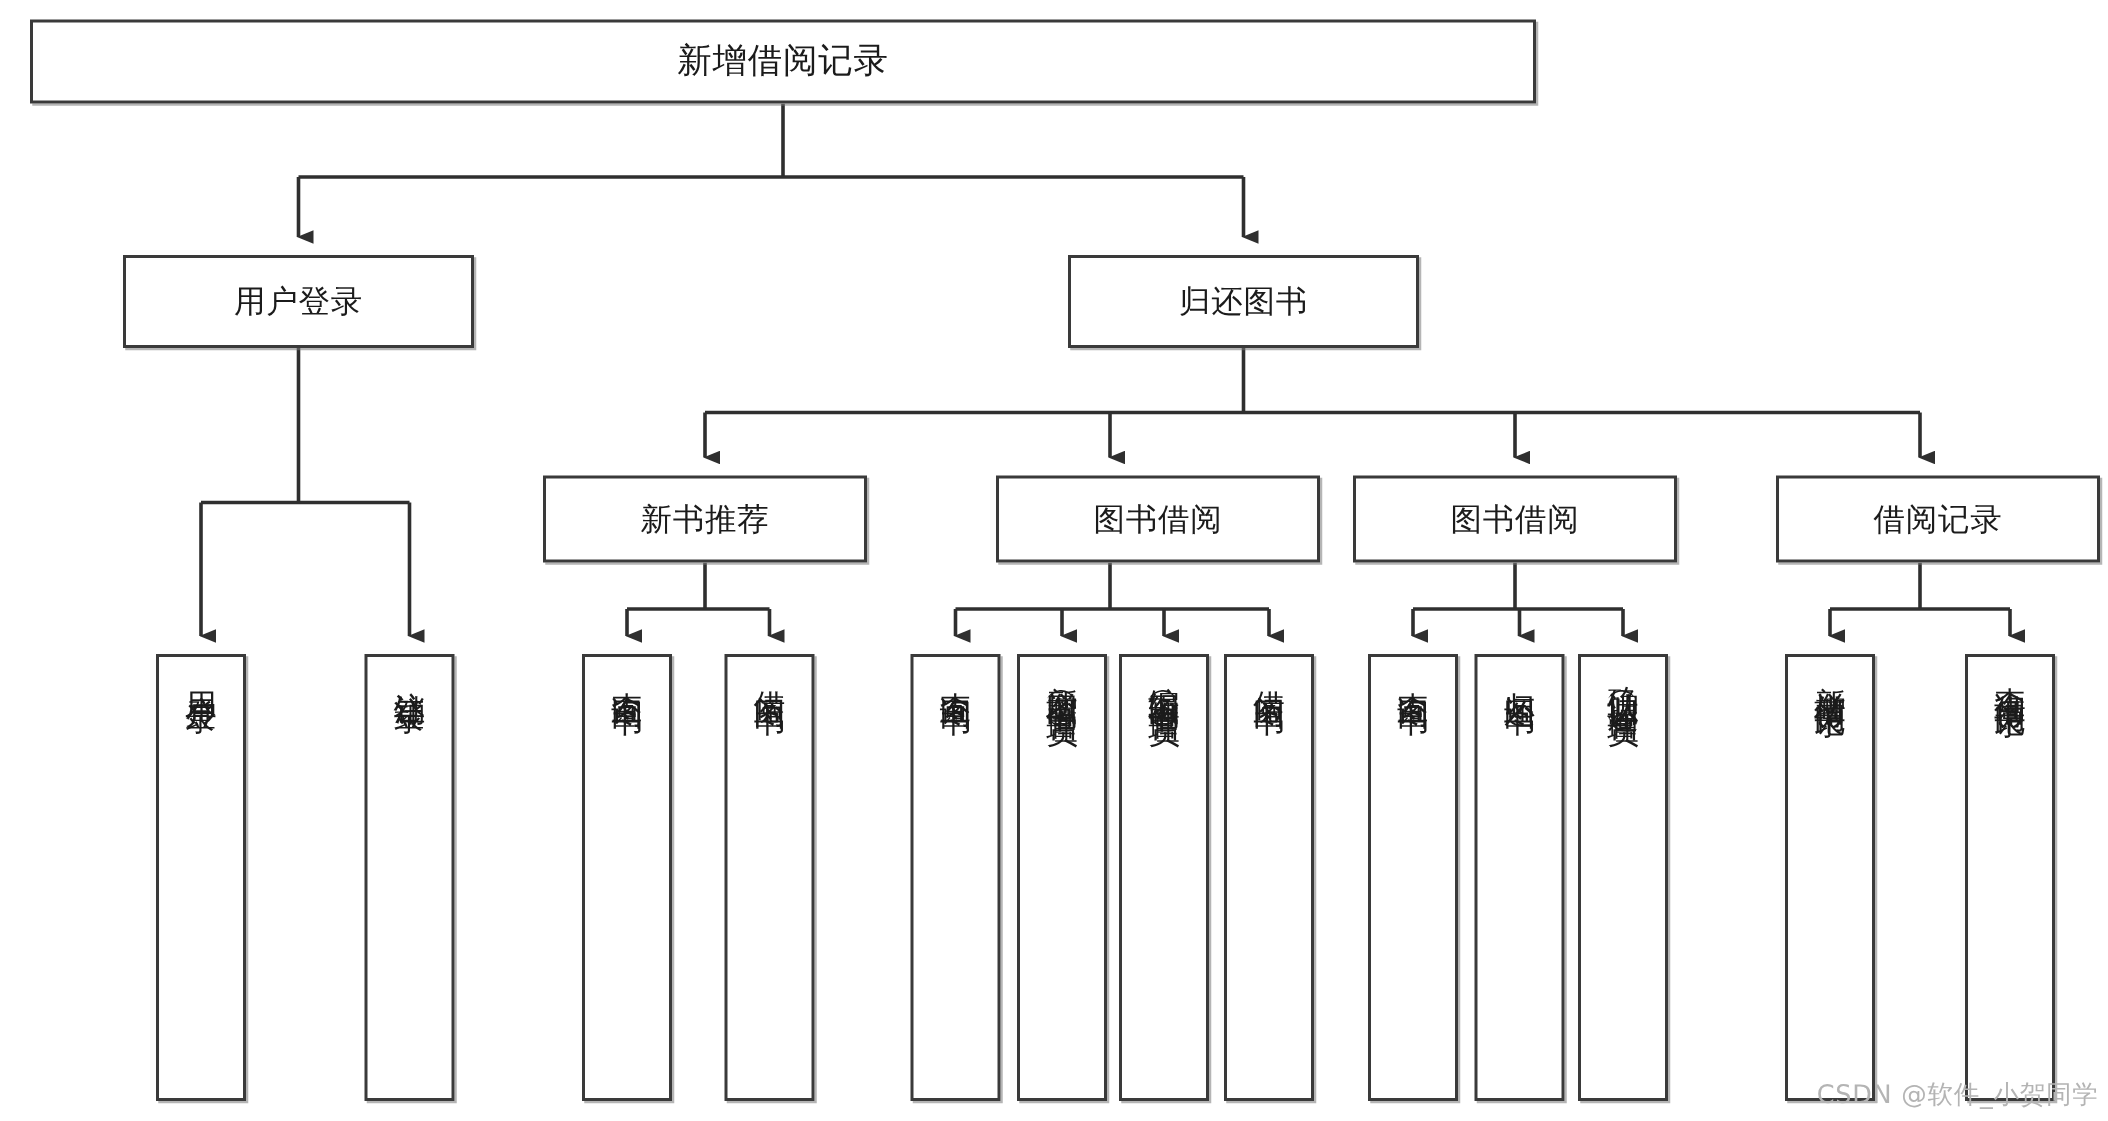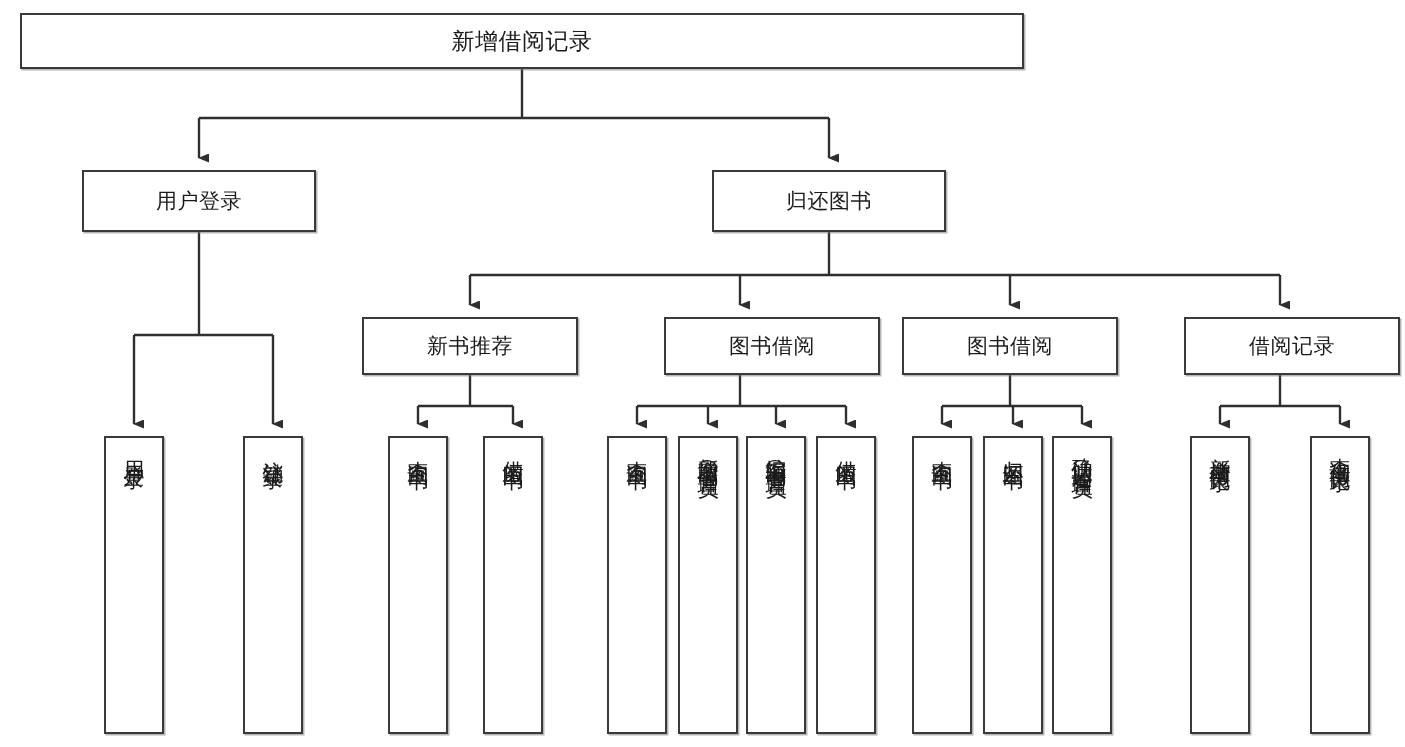--- a/index.html
+++ b/index.html
@@ -176,13 +176,14 @@
         <span class="node-label">确认归还（管理员）</span>
       </div>
       <div class="node-box vertical tall-text" style="left: 1190px; top: 436px; width: 60px; height: 298px;">
         <span class="node-label">新增借阅记录</span>
       </div>
       <div class="node-box vertical tall-text" style="left: 1310px; top: 436px; width: 60px; height: 298px;">
         <span class="node-label">查询借阅记录</span>
       </div>
     </div>
 
+  <div class="watermark">CSDN @软件_小贺同学</div>
 </div>
 
 </body></html>

